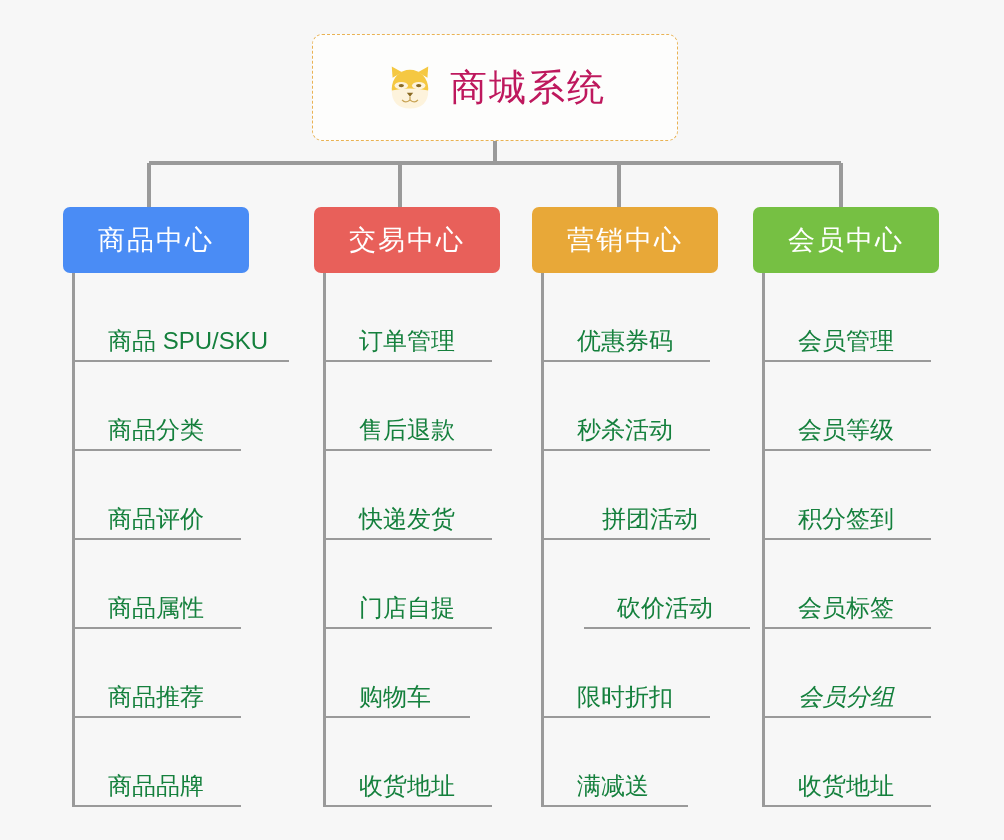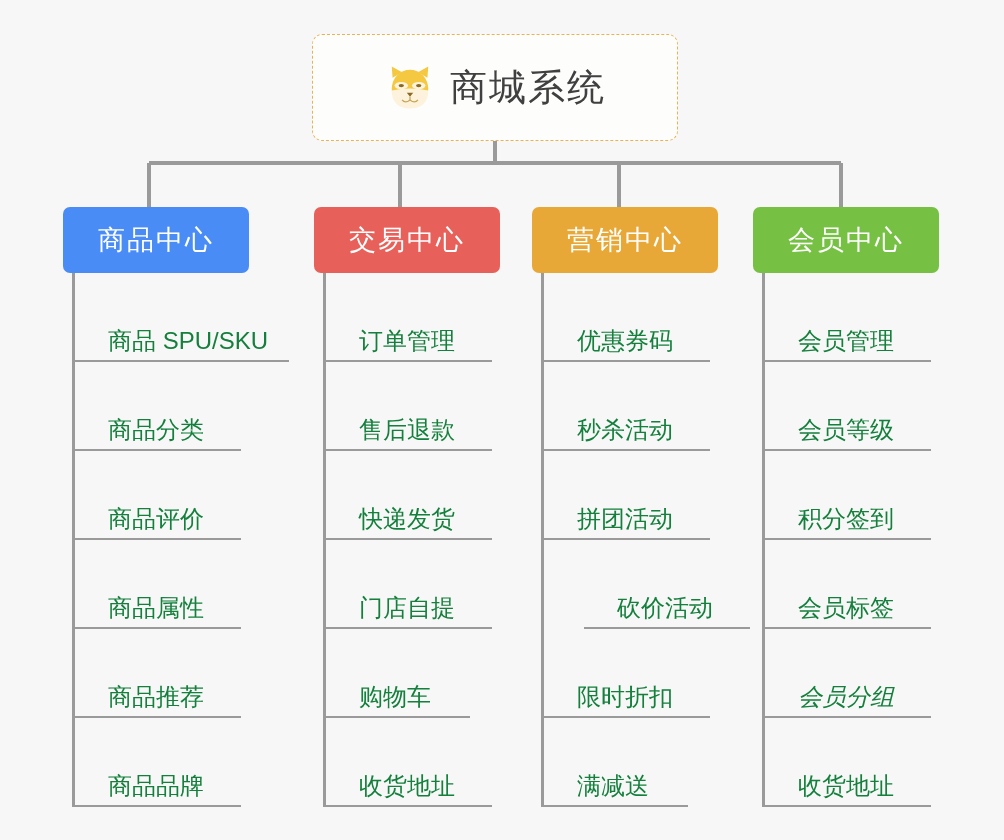--- a/index.html
+++ b/index.html
@@ -34,21 +34,21 @@
     background: #fdfdfc;
     border: 1px dashed #e9b253;
     border-radius: 10px;
     display: flex;
     align-items: center;
     justify-content: center;
     gap: 14px;
   }
   .root-title {
     font-size: 37px;
-    color: #404040;
+    color: #be185d;
     letter-spacing: 2px;
     line-height: 1;
     white-space: nowrap;
   }
   .shiba-icon {
     width: 52px;
     height: 46px;
     flex: 0 0 auto;
     display: block;
   }
@@ -211,21 +211,21 @@
     <div class="cat-box" style="width:186px; background:#e8a838;">
       <span>营销中心</span>
     </div>
     <div class="leaf-list">
       <div class="leaf-item" style="width:166px;">
         <span class="leaf-label">优惠券码</span>
       </div>
       <div class="leaf-item" style="width:166px;">
         <span class="leaf-label">秒杀活动</span>
       </div>
-      <div class="leaf-item" style="width:166px;">
+      <div class="leaf-item" style="width:166px;justify-content:flex-end;">
         <span class="leaf-label">拼团活动</span>
       </div>
       <div class="leaf-item" style="width:166px;margin-left:40px;">
         <span class="leaf-label">砍价活动</span>
       </div>
       <div class="leaf-item" style="width:166px;">
         <span class="leaf-label">限时折扣</span>
       </div>
       <div class="leaf-item" style="width:144px;">
         <span class="leaf-label">满减送</span>

